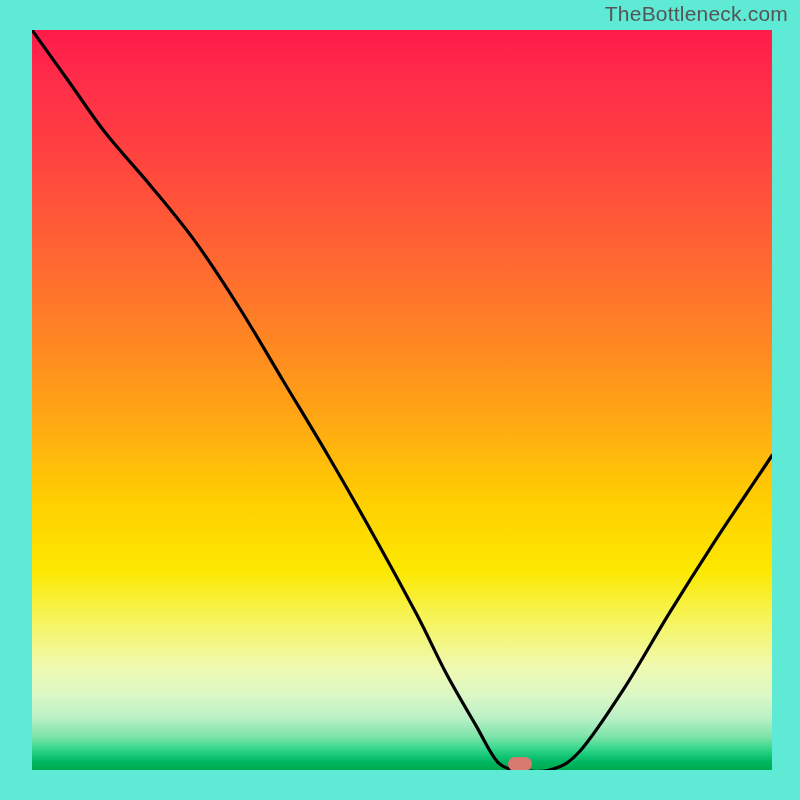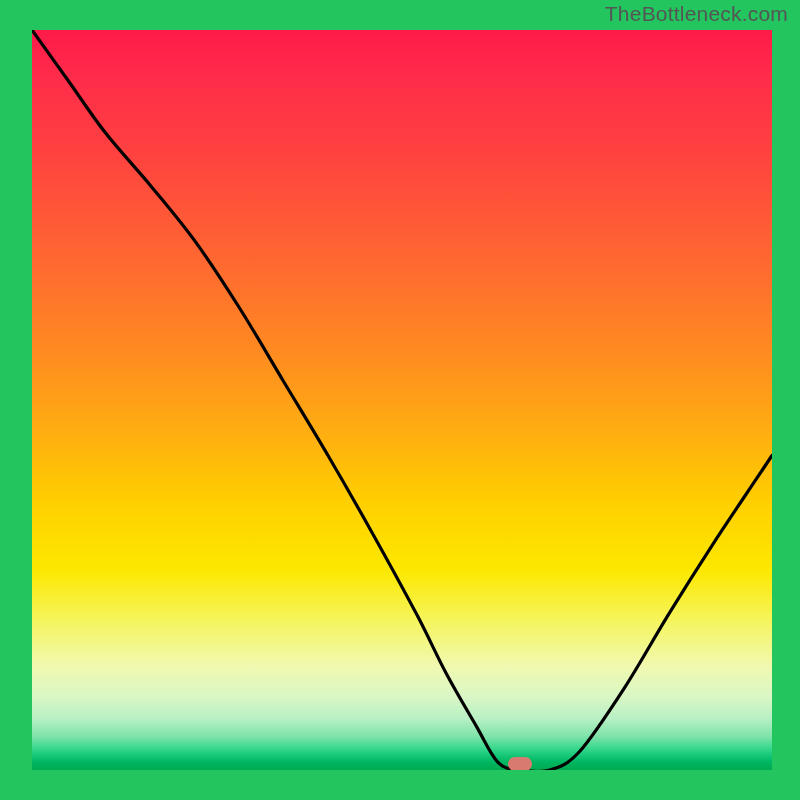--- a/index.html
+++ b/index.html
@@ -8,21 +8,21 @@
     width: 800px;
     height: 800px;
     background: #000;
     overflow: hidden;
     font-family: Arial, Helvetica, sans-serif;
   }
   .frame {
     position: relative;
     width: 800px;
     height: 800px;
-    background: #22c55e;
+    background: #5eead4;
   }
   .watermark {
     position: absolute;
     top: 2px;
     right: 12px;
     color: #555;
     font-size: 21px;
     font-weight: 500;
     letter-spacing: 0.2px;
     z-index: 5;

